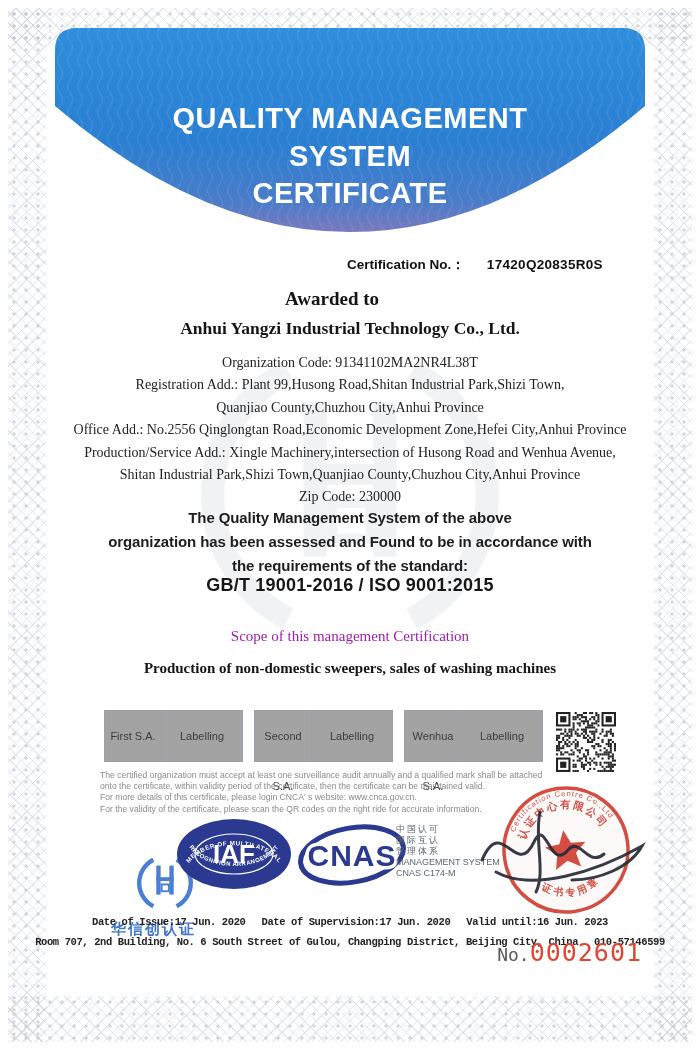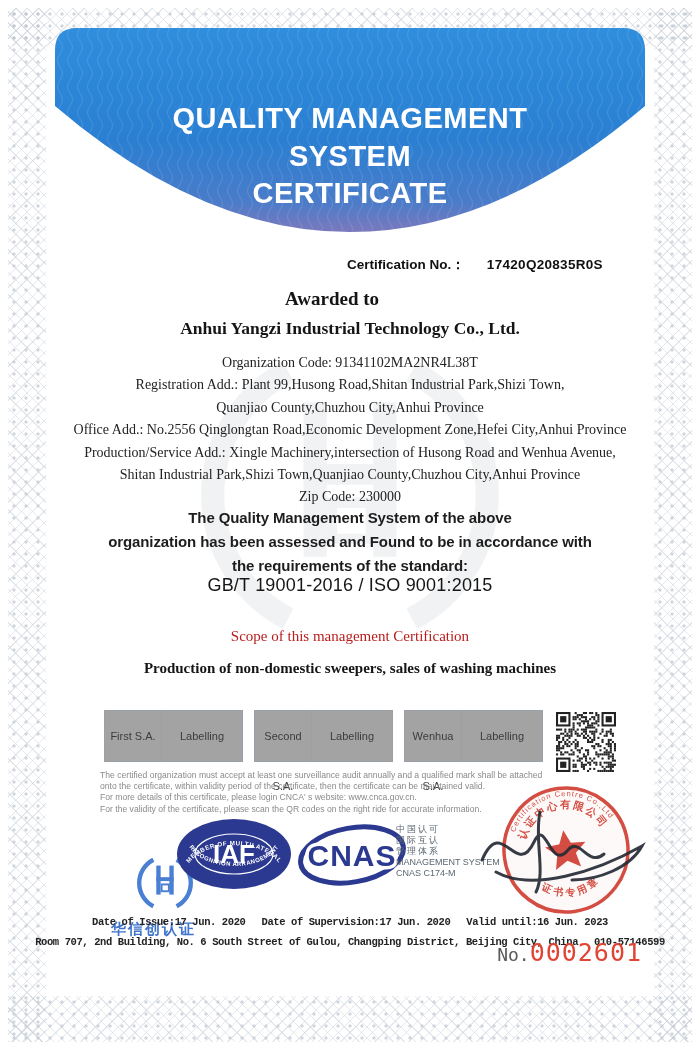--- a/index.html
+++ b/index.html
@@ -33,23 +33,23 @@
   .cert-no .num{margin-left:22px;letter-spacing:.3px;}
   .awarded{position:absolute;left:0;top:288px;width:664px;text-align:center;
     font-family:"Liberation Serif",serif;font-weight:bold;font-size:19px;color:#151515;}
   .company{position:absolute;left:0;top:318px;width:700px;text-align:center;
     font-family:"Liberation Serif",serif;font-weight:bold;font-size:17.5px;color:#151515;}
   .details{position:absolute;left:40px;top:352px;width:620px;text-align:center;
     font-family:"Liberation Serif",serif;font-size:14px;color:#222;line-height:22.4px;}
   .statement{position:absolute;left:60px;top:506px;width:580px;text-align:center;
     font-weight:bold;font-size:15px;color:#1d1d1d;line-height:24px;letter-spacing:-.1px;}
   .standard{position:absolute;left:0;top:575px;width:700px;text-align:center;
-    font-weight:normal;font-size:18px;color:#161616;letter-spacing:.2px;}
+    font-weight:bold;font-size:18px;color:#161616;letter-spacing:.2px;}
   .scope-title{position:absolute;left:0;top:628px;width:700px;text-align:center;
-    font-family:"Liberation Serif",serif;font-size:15px;color:#b91c1c;}
+    font-family:"Liberation Serif",serif;font-size:15px;color:#a21caf;}
   .scope-value{position:absolute;left:0;top:660px;width:700px;text-align:center;
     font-family:"Liberation Serif",serif;font-weight:bold;font-size:15px;color:#151515;}
 
   
   .audit-table{position:absolute;left:104px;top:710px;display:flex;gap:11px;}
   .audit-group{display:flex;}
   .cell{height:50px;line-height:50px;text-align:center;font-size:11px;color:#3c3c3c;
     border:1.3px solid #9aa0a8;background:#a3a3a3;}
   .cell.stage{width:56px;}
   .cell.mark{width:80px;border-left:none;}

